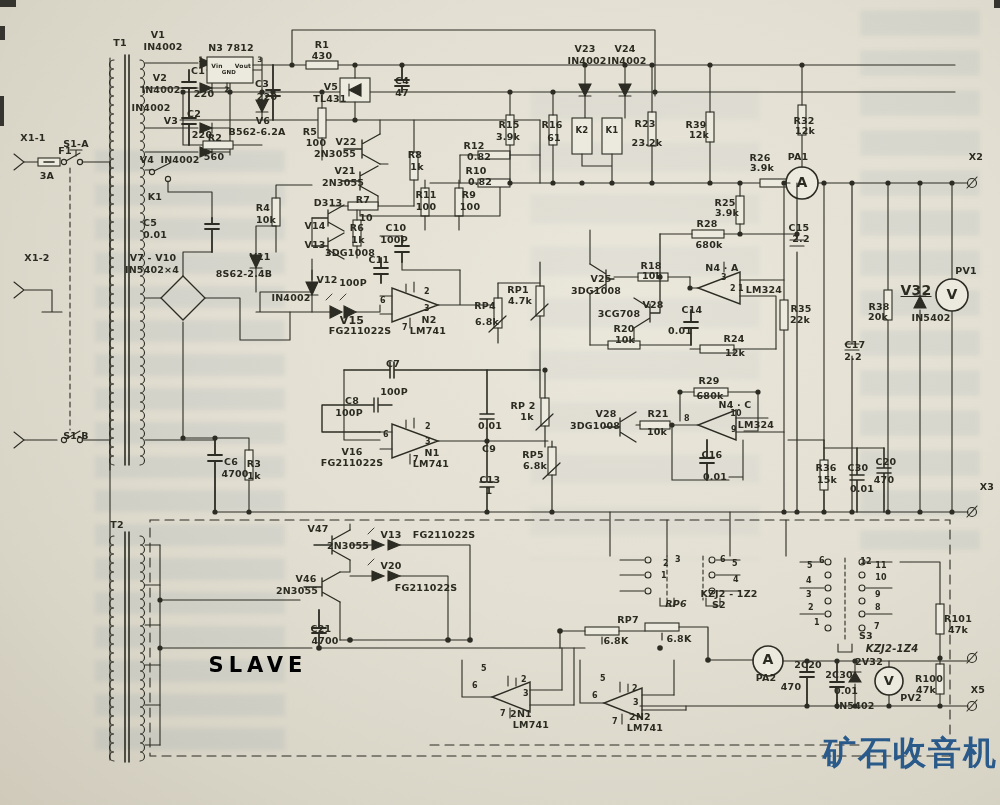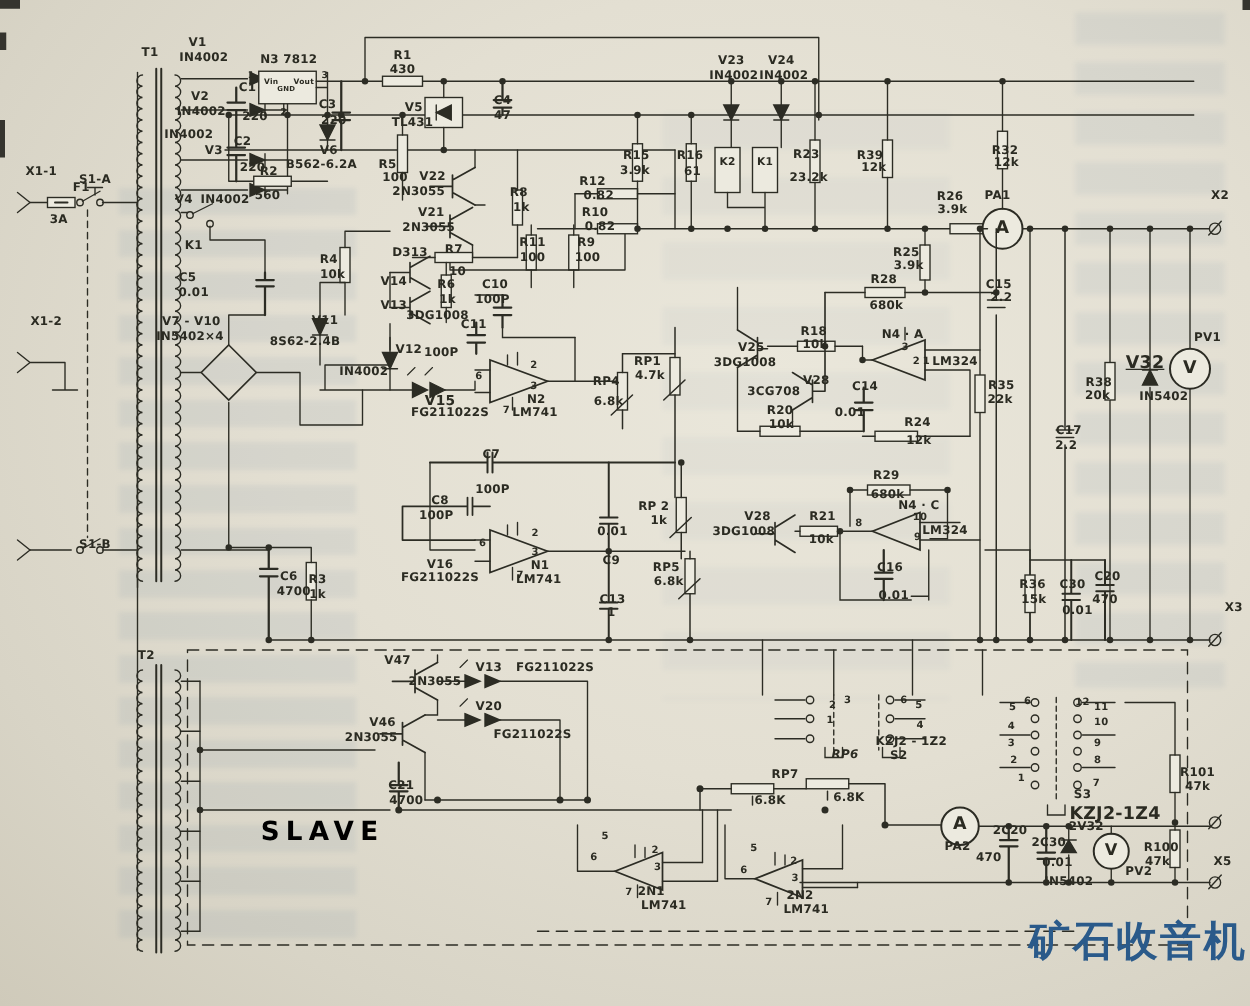--- a/index.html
+++ b/index.html
@@ -645,21 +645,21 @@
       <span class="lbl" style="left: 809px; top: 591px; font-size: 8px; color: rgb(43, 43, 34);">3</span>
       <span class="lbl" style="left: 811px; top: 604px; font-size: 8px; color: rgb(43, 43, 34);">2</span>
       <span class="lbl" style="left: 817px; top: 619px; font-size: 8px; color: rgb(43, 43, 34);">1</span>
       <span class="lbl" style="left: 866px; top: 558px; font-size: 8px; color: rgb(43, 43, 34);">12</span>
       <span class="lbl" style="left: 881px; top: 562px; font-size: 8px; color: rgb(43, 43, 34);">11</span>
       <span class="lbl" style="left: 881px; top: 574px; font-size: 8px; color: rgb(43, 43, 34);">10</span>
       <span class="lbl" style="left: 878px; top: 591px; font-size: 8px; color: rgb(43, 43, 34);">9</span>
       <span class="lbl" style="left: 878px; top: 604px; font-size: 8px; color: rgb(43, 43, 34);">8</span>
       <span class="lbl" style="left: 877px; top: 623px; font-size: 8px; color: rgb(43, 43, 34);">7</span>
       <span class="lbl" style="left: 866px; top: 631px; font-size: 9.5px; color: rgb(43, 43, 34);">S3</span>
-      <span class="lbl" style="left: 892px; top: 644px; font-size: 14px; color: rgb(43, 43, 34);">KZJ2-1Z4</span>
+      <span class="lbl" style="left: 892px; top: 644px; font-size: 10px; color: rgb(43, 43, 34); font-style: italic;">KZJ2-1Z4</span>
       <span class="lbl" style="left: 808px; top: 660px; font-size: 9.5px; color: rgb(43, 43, 34);">2C20</span>
       <span class="lbl" style="left: 791px; top: 682px; font-size: 9.5px; color: rgb(43, 43, 34);">470</span>
       <span class="lbl" style="left: 839px; top: 670px; font-size: 9.5px; color: rgb(43, 43, 34);">2C30</span>
       <span class="lbl" style="left: 846px; top: 686px; font-size: 9.5px; color: rgb(43, 43, 34);">0.01</span>
       <span class="lbl" style="left: 869px; top: 657px; font-size: 9.5px; color: rgb(43, 43, 34);">2V32</span>
       <span class="lbl" style="left: 911px; top: 661px; font-size: 9.5px; color: rgb(43, 43, 34); margin-top: 32px;">PV2</span>
       <span class="lbl" style="left: 889px; top: 674px; font-size: 13px; color: rgb(43, 43, 34);">V</span>
       <span class="lbl" style="left: 958px; top: 614px; font-size: 9.5px; color: rgb(43, 43, 34);">R101</span>
       <span class="lbl" style="left: 958px; top: 625px; font-size: 9.5px; color: rgb(43, 43, 34);">47k</span>
       <span class="lbl" style="left: 998px; top: 638px; font-size: 11px; color: rgb(43, 43, 34); margin-left: 16px;">X4</span>

